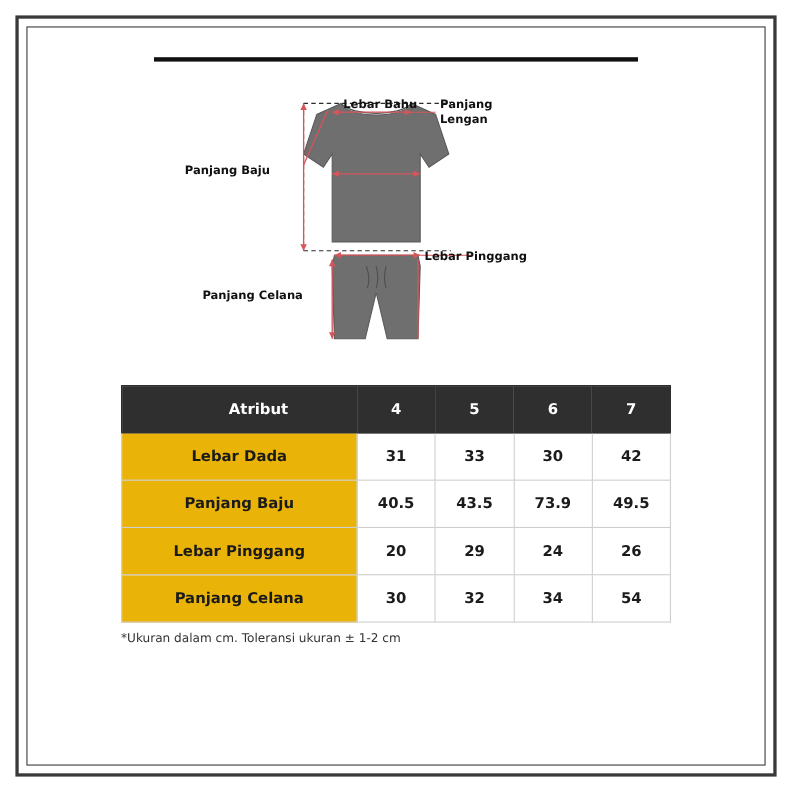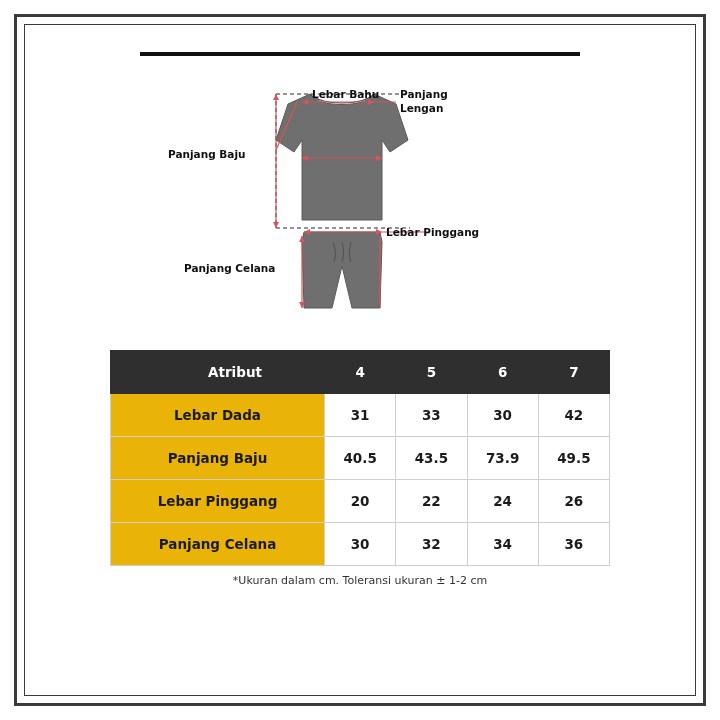--- a/index.html
+++ b/index.html
@@ -100,21 +100,21 @@
   table.size-table tbody td.attr-cell {
     background: #eab308;
     font-weight: bold;
     font-size: 13.5px;
   }
   .note {
     width: 500px;
     margin: 8px auto 12px auto;
     font-size: 11px;
     color: #333333;
-    text-align: center;
+    text-align: left;
   }
   .diagram-label {
     font-family: "DejaVu Sans", "Liberation Sans", sans-serif;
     font-size: 10.5px;
     font-weight: bold;
     fill: #111111;
   }
 </style>
 </head>
 <body>
@@ -204,30 +204,30 @@
         <tr>
           <td class="attr-cell">Panjang Baju</td>
           <td>40.5</td>
           <td>43.5</td>
           <td>73.9</td>
           <td>49.5</td>
         </tr>
         <tr>
           <td class="attr-cell">Lebar Pinggang</td>
           <td>20</td>
-          <td>22</td>
+          <td>29</td>
           <td>24</td>
           <td>26</td>
         </tr>
         <tr>
           <td class="attr-cell">Panjang Celana</td>
           <td>30</td>
           <td>32</td>
           <td>34</td>
-          <td>36</td>
+          <td>54</td>
         </tr>
       </tbody>
     </table>
 
     <div class="note">*Ukuran dalam cm. Toleransi ukuran ± 1-2 cm</div>
 
   </div>
 </div>
 
 </body></html>

